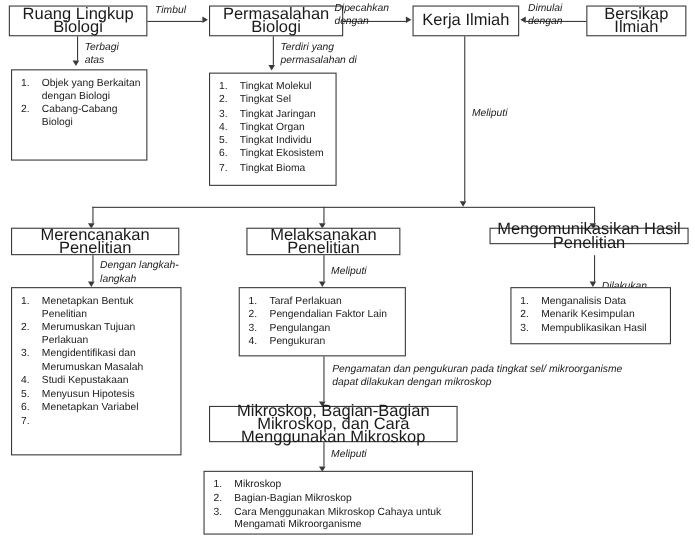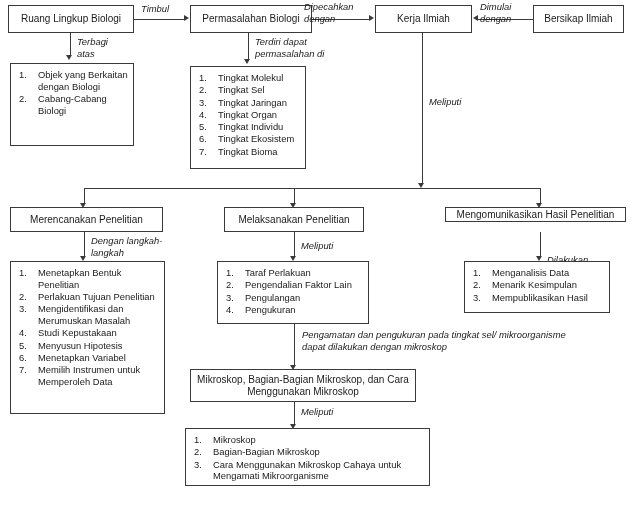--- a/index.html
+++ b/index.html
@@ -20,21 +20,21 @@
     box-sizing: border-box;
     border: 1.4px solid #3a3a3a;
     background: #ffffff;
     color: #1a1a1a;
   }
   .box-title {
     display: flex;
     align-items: center;
     justify-content: center;
     text-align: center;
-    font-size: 10px;
+    font-size: 15px;
     line-height: 12px;
     padding: 1px 3px;
   }
   .box-list {
     padding: 5px 4px 5px 6px;
   }
   .box-list ol {
     margin: 0;
     padding: 0;
     list-style: none;
@@ -130,21 +130,21 @@
   <div class="lbl" style="left:480px; top:1px;">Dimulai
 dengan</div>
 
   <div class="vline" style="left:70px; top:33px; height:22px;"></div>
   <div class="arrow-down" style="left:66.4px; top:55px;"></div>
   <div class="lbl" style="left:77px; top:36px;">Terbagi
 atas</div>
 
   <div class="vline" style="left:248px; top:33px; height:26px;"></div>
   <div class="arrow-down" style="left:244.4px; top:59px;"></div>
-  <div class="lbl" style="left:255px; top:36px;">Terdiri dapat
+  <div class="lbl" style="left:255px; top:36px;">Terdiri yang
 permasalahan di</div>
 
   <div class="vline" style="left:422px; top:33px; height:150px;"></div>
   <div class="arrow-down" style="left:418.4px; top:183px;"></div>
   <div class="lbl" style="left:429px; top:96px;">Meliputi</div>
 
   <div class="box box-list" style="left:10px; top:63px; width:124px; height:83px;">
     <ol>
       <li><span class="num">1.</span><span>Objek yang Berkaitan dengan Biologi</span></li>
       <li><span class="num">2.</span><span>Cabang-Cabang Biologi</span></li>
@@ -193,26 +193,26 @@
   <div class="lbl" style="left:301px; top:240px;">Meliputi</div>
 
   <div class="vline" style="left:540px; top:232px; height:24px;"></div>
   <div class="arrow-down" style="left:536.4px; top:256px;"></div>
   <div class="lbl" style="left:547px; top:234px;margin-top:20px;">Dilakukan
 dengan proses</div>
 
   <div class="box box-list" style="left:10px; top:261px; width:155px; height:153px;">
     <ol>
       <li><span class="num">1.</span><span>Menetapkan Bentuk Penelitian</span></li>
-      <li><span class="num">2.</span><span>Perlakuan Tujuan Penelitian</span></li>
+      <li><span class="num">2.</span><span>Merumuskan Tujuan Perlakuan</span></li>
       <li><span class="num">3.</span><span>Mengidentifikasi dan Merumuskan Masalah</span></li>
       <li><span class="num">4.</span><span>Studi Kepustakaan</span></li>
       <li><span class="num">5.</span><span>Menyusun Hipotesis</span></li>
       <li><span class="num">6.</span><span>Menetapkan Variabel</span></li>
-      <li><span class="num">7.</span><span>Memilih Instrumen untuk Memperoleh Data</span></li>
+      <li><span class="num">7.</span></li>
     </ol>
   </div>
 
   <div class="box box-list" style="left:217px; top:261px; width:152px; height:63px;">
     <ol>
       <li><span class="num">1.</span><span>Taraf Perlakuan</span></li>
       <li><span class="num">2.</span><span>Pengendalian Faktor Lain</span></li>
       <li><span class="num">3.</span><span>Pengulangan</span></li>
       <li><span class="num">4.</span><span>Pengukuran</span></li>
     </ol>

